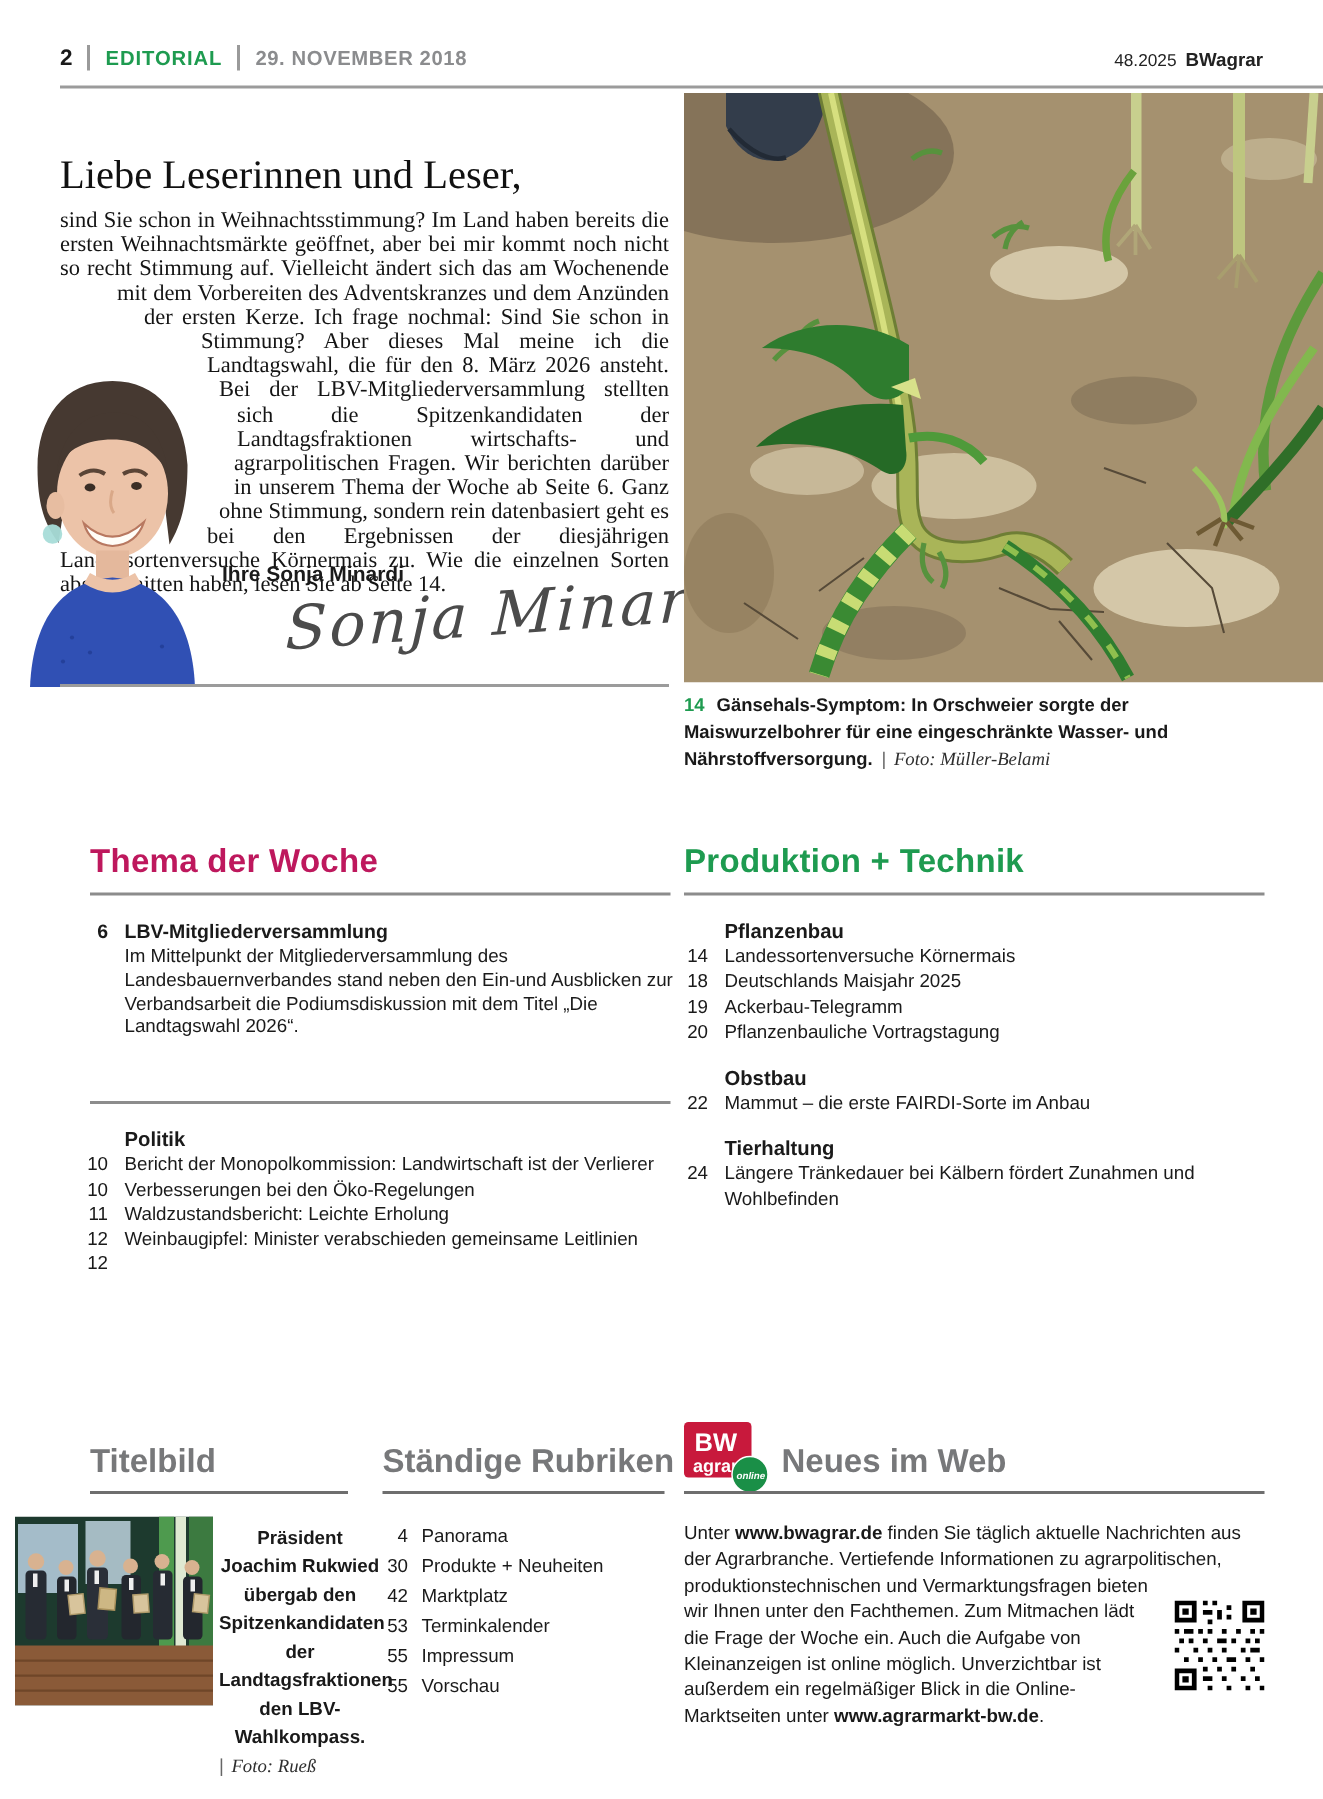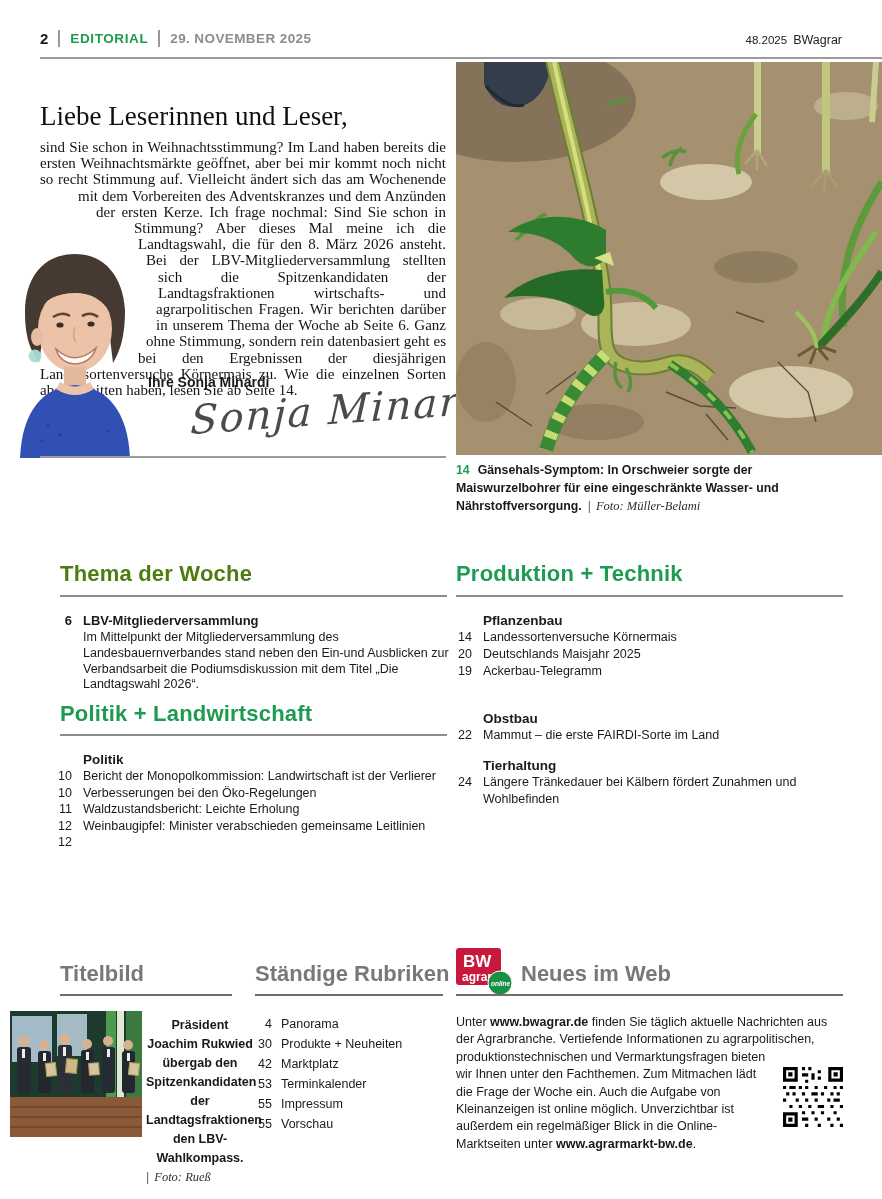--- a/index.html
+++ b/index.html
@@ -7,21 +7,21 @@
         font-family:"Liberation Sans",sans-serif;color:#1a1a1a;}
   .abs{position:absolute;}
 
   
   .hdr-left{left:40px;top:30px;display:flex;align-items:center;gap:10px;}
   .hdr-pg{font-size:15px;font-weight:800;}
   .hdr-bar{width:2px;height:17px;background:#9a9a9a;}
   .hdr-sec{font-size:13.5px;font-weight:800;letter-spacing:.6px;color:#1e9b50;}
   .hdr-date{font-size:13.5px;font-weight:700;letter-spacing:.4px;color:#8b8c8e;}
   .hdr-right{right:40px;top:33px;font-size:11.5px;color:#222;}
-  .hdr-right b{font-size:12.5px;font-weight:400;margin-left:6px;}
+  .hdr-right b{font-size:12.5px;font-weight:700;margin-left:6px;}
   .hdr-rule{left:40px;top:57px;width:842px;height:2px;background:#9b9b9b;}
 
   
   .salutation{left:40px;top:101px;font-family:"Liberation Serif",serif;font-size:27px;color:#111;}
   .edit-body{left:40px;top:139px;width:406px;font-family:"Liberation Serif",serif;
              font-size:15px;line-height:16.2px;text-align:justify;color:#141414;}
   .fl{float:left;clear:left;width:0;}
   .fr{float:right;clear:right;width:0;}
   .signoff{left:148px;top:374px;font-size:14px;font-weight:700;}
   .signature{left:190px;top:386px;font-family:"DejaVu Serif",serif;font-style:italic;
@@ -31,21 +31,21 @@
 
   
   .hero{left:456px;top:62px;}
   .hero-caption{left:456px;top:461px;width:396px;font-size:12.3px;line-height:18px;font-weight:700;color:#191919;}
   .pageref{color:#1e9b50;font-weight:700;margin-right:8px;}
   .cred-bar{color:#666;font-weight:400;margin:0 5px 0 6px;}
   .cred{font-family:"Liberation Serif",serif;font-style:italic;font-weight:400;font-size:12.5px;color:#2e2e2e;}
 
   
   .sec-title{font-size:22px;font-weight:800;letter-spacing:.2px;}
-  .red{color:#4d7c0f;} .green{color:#1e9b50;} .gray{color:#77787a;}
+  .red{color:#be185d;} .green{color:#1e9b50;} .gray{color:#77787a;}
   .rule{height:2px;background:#8c8c8c;}
   .toc-row{display:flex;align-items:baseline;font-size:12.5px;line-height:16.5px;}
   .toc-num{width:26px;text-align:right;flex:none;}
   .toc-ttl{margin-left:11px;}
   .sub-head{font-size:13.5px;font-weight:700;margin-left:37px;line-height:17px;}
   .feat-row{display:flex;align-items:baseline;font-size:13px;font-weight:700;}
   .feat-desc{margin-left:37px;width:366px;font-size:12.5px;line-height:15.8px;margin-top:2px;}
 
   
   .f-title{font-size:22px;font-weight:800;text-align:center;}
@@ -63,21 +63,21 @@
 </head>
 <body>
 
 <div class="page">
 
   <div class="abs hdr-left">
     <span class="hdr-pg">2</span>
     <span class="hdr-bar"></span>
     <span class="hdr-sec">EDITORIAL</span>
     <span class="hdr-bar"></span>
-    <span class="hdr-date">29. NOVEMBER 2025</span>
+    <span class="hdr-date">29. NOVEMBER 2018</span>
   </div>
   <div class="abs hdr-right">
     <span>48.2025</span><b>BWagrar</b>
   </div>
   <div class="abs hdr-rule"></div>
 
   <div class="abs salutation">Liebe Leserinnen und Leser,</div>
 
   <div class="abs edit-body">
     <div class="fl" style="height:64.8px"></div>
@@ -178,21 +178,20 @@
   <div class="abs rule" style="left:60px;top:595px;width:387px"></div>
 
   <div class="abs" style="left:46px;top:613px;width:400px">
     <div class="feat-row">
       <span class="toc-num">6</span>
       <span class="toc-ttl">LBV-Mitgliederversammlung</span>
     </div>
     <div class="feat-desc">Im Mittelpunkt der Mitgliederversammlung des Landesbauernverbandes stand neben den Ein-und Ausblicken zur Verbandsarbeit die Podiumsdiskussion mit dem Titel „Die Landtagswahl 2026“.</div>
   </div>
 
-  <div class="abs sec-title green" style="left:60px;top:701px">Politik + Landwirtschaft</div>
   <div class="abs rule" style="left:60px;top:734px;width:387px"></div>
 
   <div class="abs" style="left:46px;top:751px;width:400px">
     <div class="sub-head">Politik</div>
     <div class="toc-row">
       <span class="toc-num">10</span>
       <span class="toc-ttl">Bericht der Monopolkommission: Landwirtschaft ist der Verlierer</span>
     </div>
     <div class="toc-row">
       <span class="toc-num">10</span>
@@ -214,34 +213,38 @@
   <div class="abs sec-title green" style="left:456px;top:561px">Produktion + Technik</div>
   <div class="abs rule" style="left:456px;top:595px;width:387px"></div>
 
   <div class="abs" style="left:446px;top:612px;width:400px">
     <div class="sub-head">Pflanzenbau</div>
     <div class="toc-row" style="line-height:17px">
       <span class="toc-num">14</span>
       <span class="toc-ttl">Landessortenversuche Körnermais</span>
     </div>
     <div class="toc-row" style="line-height:17px">
-      <span class="toc-num">20</span>
+      <span class="toc-num">18</span>
       <span class="toc-ttl">Deutschlands Maisjahr 2025</span>
     </div>
     <div class="toc-row" style="line-height:17px">
       <span class="toc-num">19</span>
       <span class="toc-ttl">Ackerbau-Telegramm</span>
     </div>
+    <div class="toc-row" style="line-height:17px">
+      <span class="toc-num">20</span>
+      <span class="toc-ttl">Pflanzenbauliche Vortragstagung</span>
+    </div>
   </div>
 
   <div class="abs" style="left:446px;top:710px;width:400px">
     <div class="sub-head">Obstbau</div>
     <div class="toc-row" style="line-height:17px">
       <span class="toc-num">22</span>
-      <span class="toc-ttl">Mammut – die erste FAIRDI-Sorte im Land</span>
+      <span class="toc-ttl">Mammut – die erste FAIRDI-Sorte im Anbau</span>
     </div>
   </div>
 
   <div class="abs" style="left:446px;top:757px;width:400px">
     <div class="sub-head">Tierhaltung</div>
     <div class="toc-row" style="line-height:17px">
       <span class="toc-num">24</span>
       <span class="toc-ttl">Längere Tränkedauer bei Kälbern fördert Zunahmen und Wohlbefinden</span>
     </div>
   </div>

